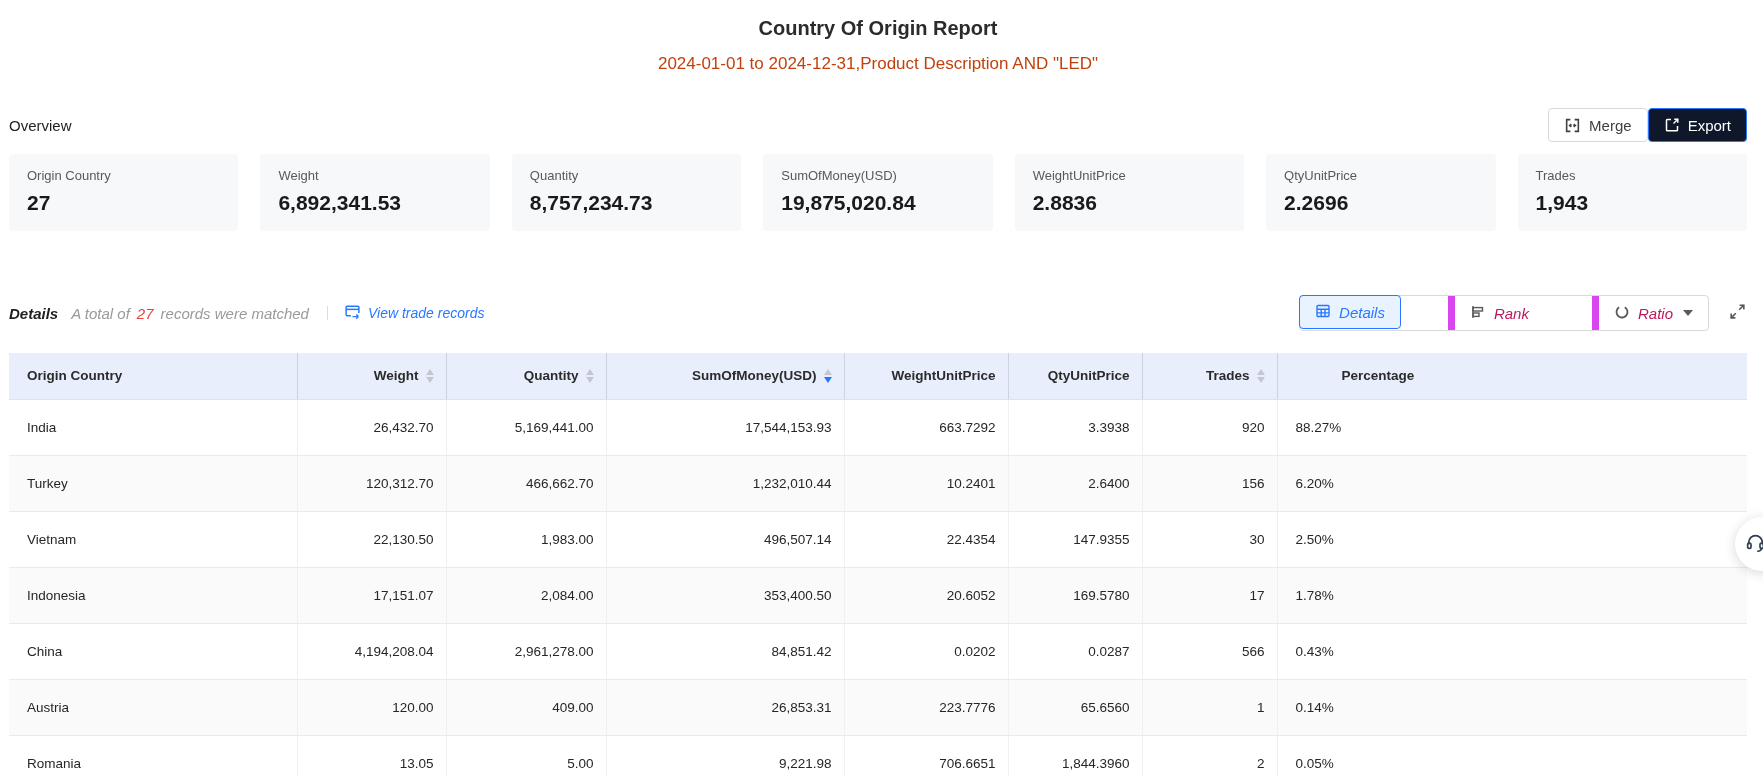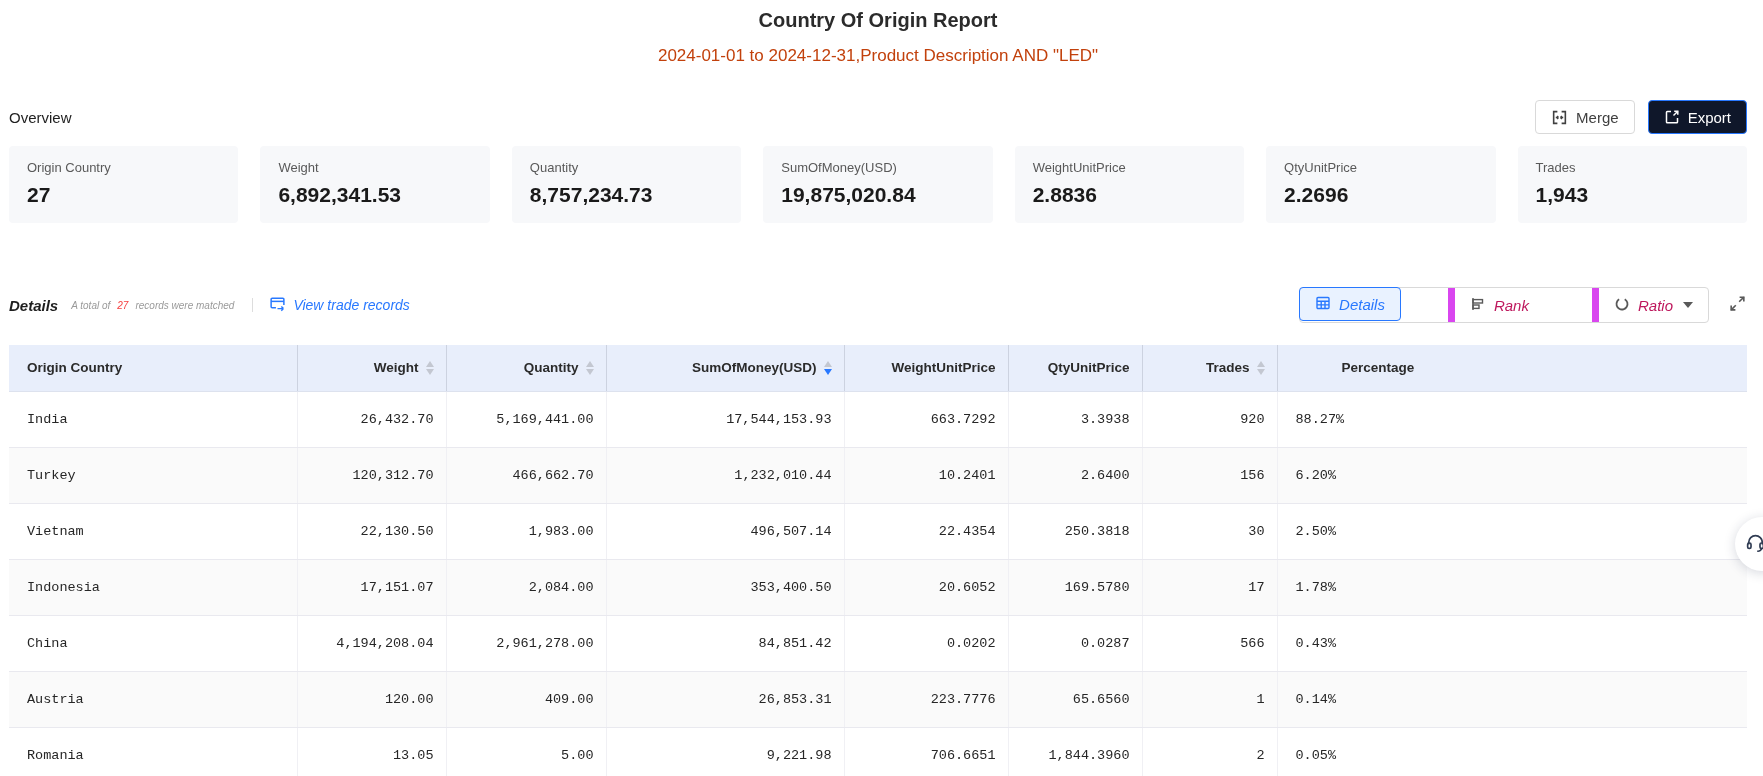--- a/index.html
+++ b/index.html
@@ -6,32 +6,32 @@
   body{
     width:1763px;height:776px;overflow:hidden;background:#fff;
     font-family:"Liberation Sans","DejaVu Sans",sans-serif;color:#333;
     position:relative;
   }
   .page{padding:0 16px 0 9px;}
 
   
   .report-title{
     text-align:center;font-size:20px;line-height:24px;font-weight:600;
-    color:#2b2b2b;padding-top:8px;
+    color:#2b2b2b;padding-top:16px;
   }
   .report-subtitle{
     text-align:center;font-size:17px;line-height:22px;font-weight:500;
     color:#c2410c;margin-top:13px;
   }
 
   
   .section-row{display:flex;justify-content:space-between;align-items:center;}
   .overview-row{margin-top:32px;height:36px;}
   .section-title{font-size:15px;font-weight:400;color:#1f1f1f;}
-  .btn-group{display:flex;gap:13px;}
+  .btn-group{display:flex;}
   .btn{
     display:inline-flex;align-items:center;gap:8px;height:34px;padding:0 15px;
     border:1px solid #d9d9d9;border-radius:4px;background:#fff;color:#404040;
     font-size:15px;cursor:pointer;box-sizing:border-box;
   }
   .btn.primary{background:#0f172a;border-color:#2878ff;color:#fff;}
   .btn svg{display:block;}
 
   
   .cards{display:flex;gap:22px;margin-top:11px;}
@@ -39,21 +39,21 @@
     flex:1;height:77px;box-sizing:border-box;background:#f7f8fa;
     border-radius:4px;padding:14px 18px;
   }
   .card-label{font-size:13px;color:#595959;}
   .card-value{font-size:21px;font-weight:700;color:#1a1a1a;margin-top:8px;}
 
   
   .details-row{margin-top:64px;height:36px;font-style:italic;}
   .details-left{display:flex;align-items:center;}
   .details-title{font-size:15px;font-weight:700;color:#1f1f1f;}
-  .details-meta{font-size:10px;color:#9a9a9a;margin-left:13px;display:flex;align-items:center;}
+  .details-meta{font-size:15px;color:#9a9a9a;margin-left:13px;display:flex;align-items:center;}
   .count-red{color:#f53f3f;margin:0 7px;}
   .v-divider{width:1px;height:14px;background:#ddd;margin:0 16px 0 18px;}
   .link{
     display:inline-flex;align-items:center;gap:7px;color:#2878ff;
     font-size:14px;cursor:pointer;
   }
   .details-right{display:flex;align-items:center;}
   .seg{display:flex;border:1px solid #d9d9d9;border-radius:4px;background:#fff;}
   .seg-btn{
     position:relative;display:inline-flex;align-items:center;gap:8px;height:34px;
@@ -80,21 +80,21 @@
     border-right:1px solid #ccd2e0;border-bottom:1px solid #dde2ee;padding:0;
     box-sizing:border-box;
   }
   th:last-child{border-right:none;padding-left:46px;}
   .th-inner{display:flex;align-items:center;}
   .th-inner.left{justify-content:flex-start;padding-left:18px;}
   .th-inner.right{justify-content:flex-end;padding-right:12px;}
   td{
     height:56px;font-size:13.5px;color:#262626;background:#fff;
     border-bottom:1px solid #e9e9ef;border-right:1px solid #f0f0f4;
-    padding:0;box-sizing:border-box;font-family:Liberation Mono, monospace;
+    padding:0;box-sizing:border-box;
   }
   td:last-child{border-right:none;}
   td.txt{text-align:left;padding-left:18px;}
   td.num{text-align:right;padding-right:12px;}
   tbody tr:nth-child(even) td{background:#fafafa;}
 
   .sorter{display:inline-flex;flex-direction:column;gap:2px;margin-left:7px;}
   .car-up{width:0;height:0;border-left:4.5px solid transparent;border-right:4.5px solid transparent;border-bottom:6px solid #c3c7d1;}
   .car-dn{width:0;height:0;border-left:4.5px solid transparent;border-right:4.5px solid transparent;border-top:6px solid #c3c7d1;}
   .car-dn.active{border-top-color:#2878ff;}
@@ -330,21 +330,21 @@
             <td class="num">2.6400</td>
             <td class="num">156</td>
             <td class="txt">6.20%</td>
           </tr>
           <tr>
             <td class="txt">Vietnam</td>
             <td class="num">22,130.50</td>
             <td class="num">1,983.00</td>
             <td class="num">496,507.14</td>
             <td class="num">22.4354</td>
-            <td class="num">250.3818</td>
+            <td class="num">147.9355</td>
             <td class="num">30</td>
             <td class="txt">2.50%</td>
           </tr>
           <tr>
             <td class="txt">Indonesia</td>
             <td class="num">17,151.07</td>
             <td class="num">2,084.00</td>
             <td class="num">353,400.50</td>
             <td class="num">20.6052</td>
             <td class="num">169.5780</td>

